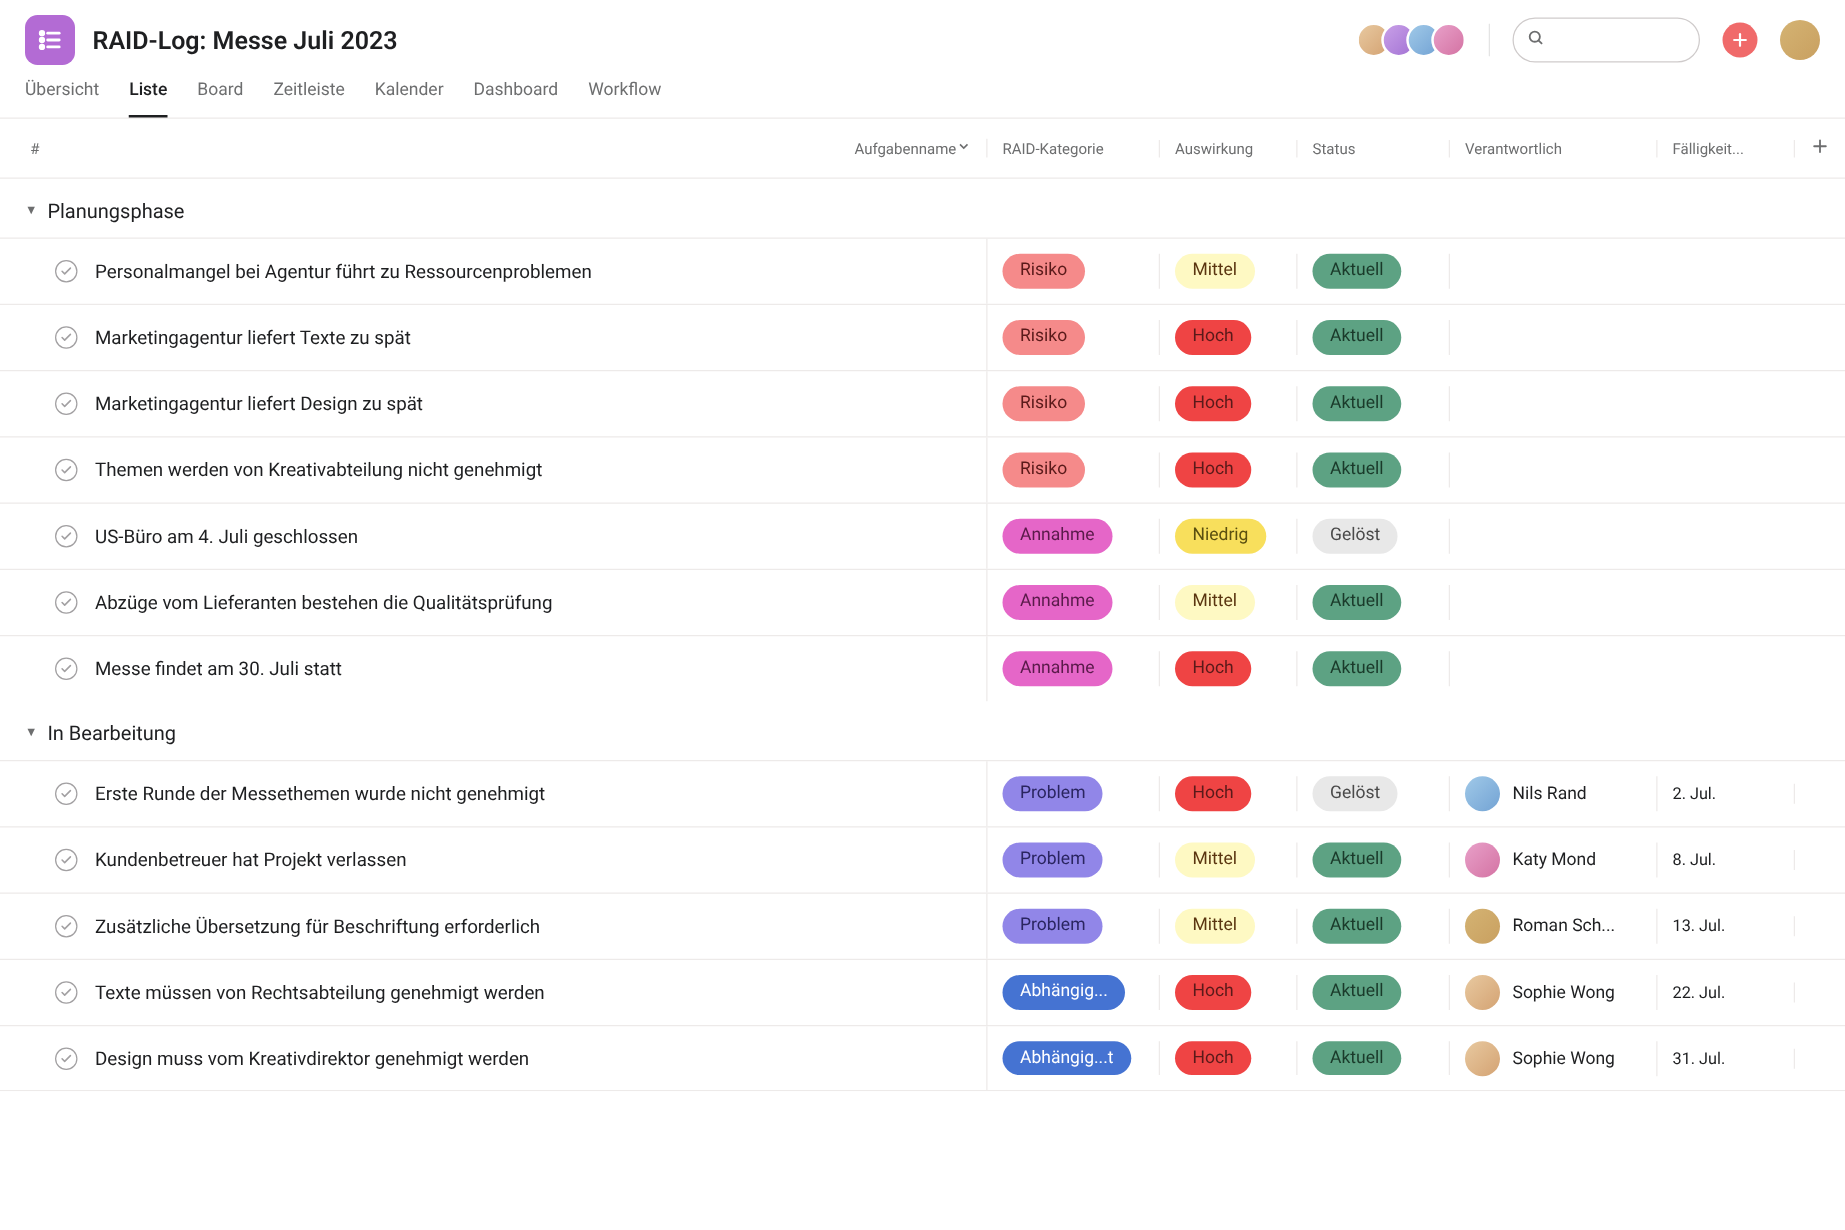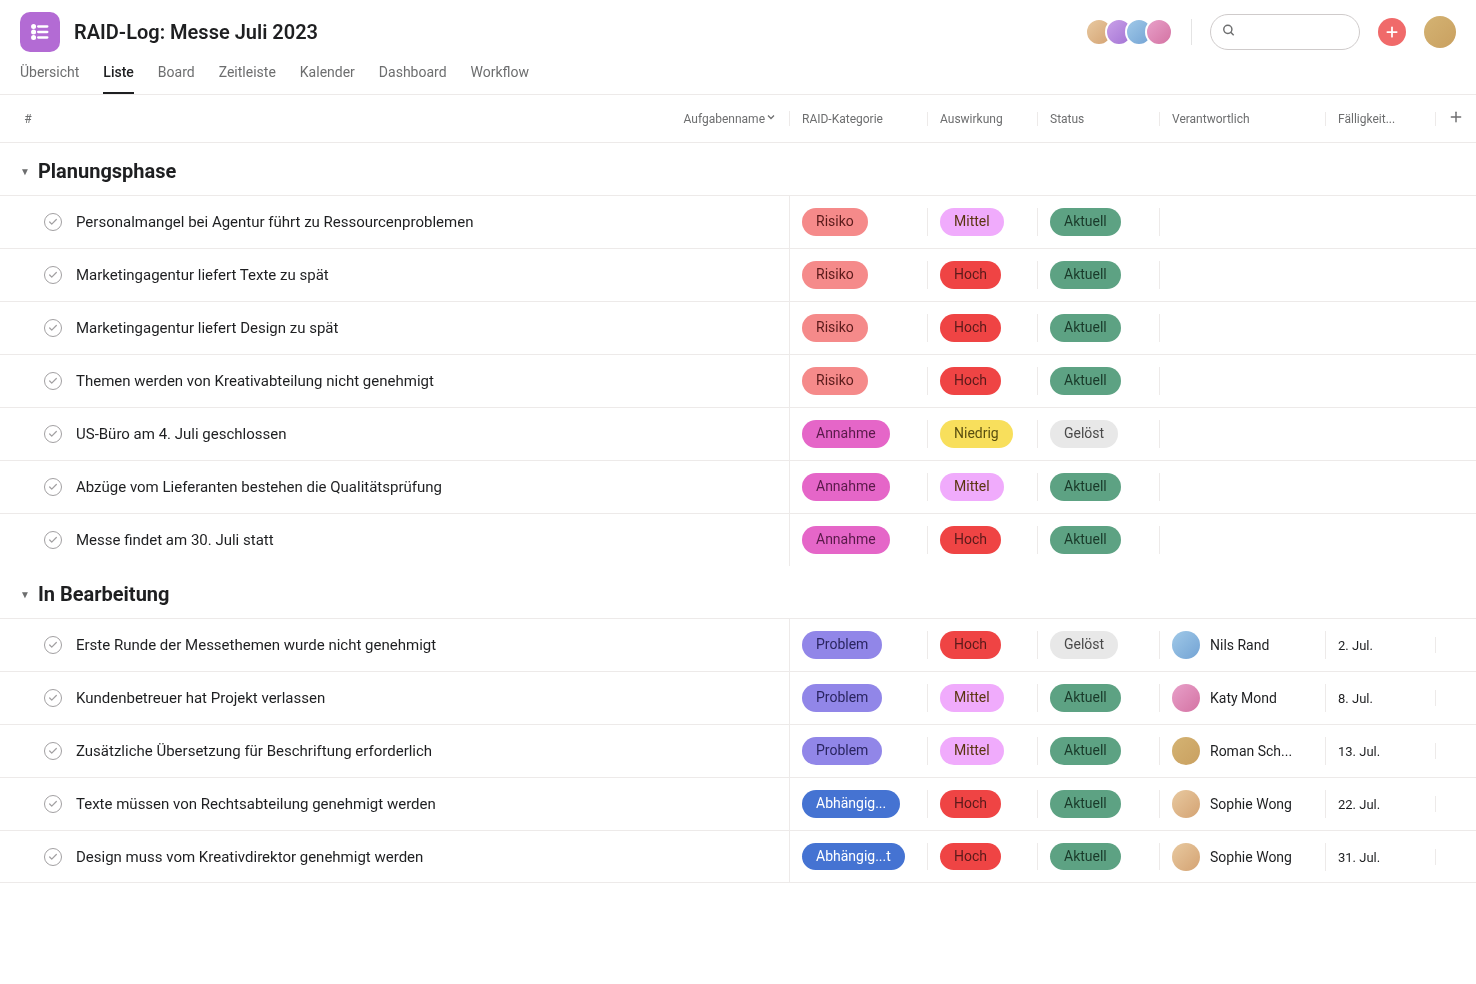--- a/index.html
+++ b/index.html
@@ -29,33 +29,33 @@
 .col-name { flex: 1; padding-left: 16px; display: flex; align-items: center; justify-content: flex-end; padding-right: 12px; border-right: 1px solid #edeae9; }
 .col-cat { width: 138px; padding: 0 12px; flex-shrink: 0; border-right: 1px solid #edeae9; }
 .col-imp { width: 110px; padding: 0 12px; flex-shrink: 0; border-right: 1px solid #edeae9; }
 .col-stat { width: 122px; padding: 0 12px; flex-shrink: 0; border-right: 1px solid #edeae9; }
 .col-resp { width: 166px; padding: 0 12px; flex-shrink: 0; border-right: 1px solid #edeae9; }
 .col-due { width: 110px; padding: 0 12px; flex-shrink: 0; border-right: 1px solid #edeae9; }
 .col-add { width: 40px; text-align: center; flex-shrink: 0; color: #6d6e6f; }
 .chevron { color: #6d6e6f; }
 .section-header { display: flex; align-items: center; padding: 16px 20px 12px 20px; gap: 8px; cursor: pointer; }
 .section-caret { color: #6d6e6f; font-size: 10px; }
-.section-title { font-size: 20px; font-weight: 700; }
+.section-title { font-size: 16px; font-weight: 400; }
 .row { display: flex; align-items: center; height: 53px; font-size: 14px; border-top: 1px solid #edeae9; }
 .row:last-child { border-bottom: 1px solid #edeae9; }
 .check { width: 18px; height: 18px; border: 1.5px solid #a2a0a2; border-radius: 50%; margin-left: 44px; flex-shrink: 0; display: flex; align-items: center; justify-content: center; }
 .check svg { width: 10px; height: 10px; color: #a2a0a2; }
 .task-name { flex: 1; padding-left: 14px; padding-right: 0; border-right: 1px solid #edeae9; height: 100%; display: flex; align-items: center; font-size: 15px; }
 .pill { display: inline-flex; align-items: center; padding: 4px 14px; border-radius: 14px; font-size: 14px; font-weight: 400; line-height: 1.4; }
 .pill-risiko { background: #f58a8a; color: #5a1a1a; }
 .pill-annahme { background: #e566c8; color: #5a1a4a; }
 .pill-problem { background: #9186e8; color: #2a2560; }
 .pill-abhang { background: #4573d2; color: #fff; }
 .pill-hoch { background: #ef4444; color: #5a1a1a; }
-.pill-mittel { background: #f0abfc; color: #5a3510; }
+.pill-mittel { background: #fef9c3; color: #5a3510; }
 .pill-niedrig { background: #f8df5c; color: #5a4f10; }
 .pill-aktuell { background: #5da283; color: #1a3a2a; }
 .pill-gelost { background: #e8e8e8; color: #4a4a4a; }
 .resp-cell { display: flex; align-items: center; gap: 10px; }
 .resp-avatar { width: 28px; height: 28px; border-radius: 50%; flex-shrink: 0; }
 .resp-name { font-size: 14px; overflow: hidden; text-overflow: ellipsis; white-space: nowrap; }
 .due { font-size: 13px; color: #1e1f21; }
 .av-1 { background: linear-gradient(135deg,#e8c9a0,#d4a373); }
 .av-2 { background: linear-gradient(135deg,#c9a0e8,#a373d4); }
 .av-3 { background: linear-gradient(135deg,#a0c9e8,#73a3d4); }

